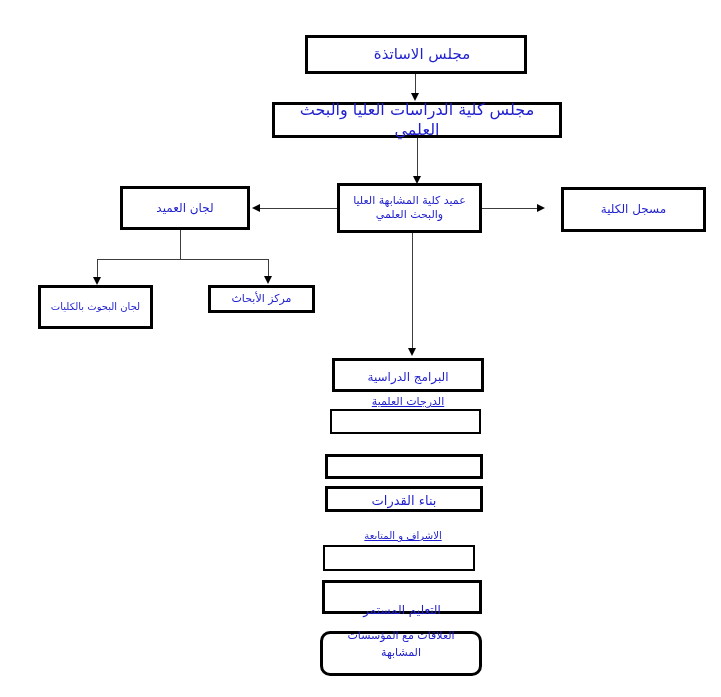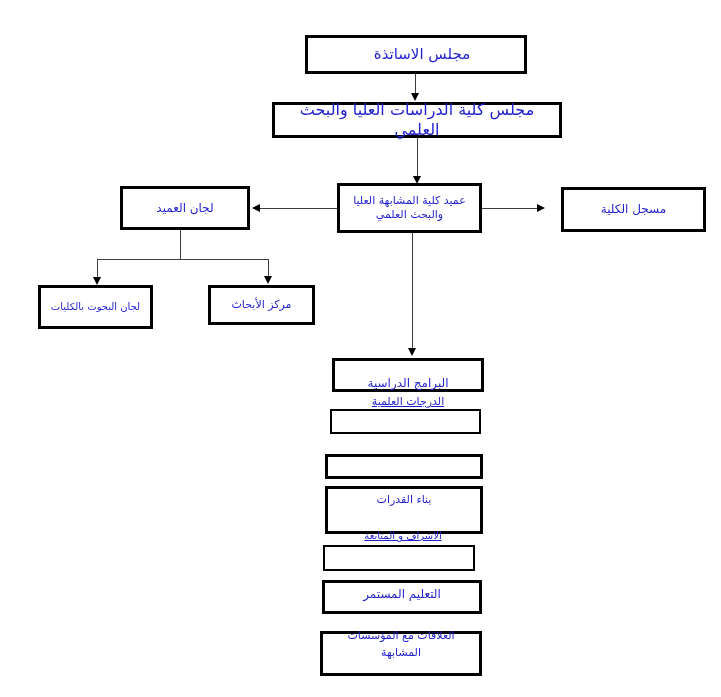--- a/index.html
+++ b/index.html
@@ -104,48 +104,48 @@
   <div class="hline" style="left:97px; top:259px; width:171px;"></div>
   <div class="vline" style="left:97px; top:259px; height:18px;"></div>
   <div class="arr down" style="left:93px; top:277px;"></div>
   <div class="vline" style="left:268px; top:259px; height:17px;"></div>
   <div class="arr down" style="left:264px; top:276px;"></div>
 
   <div class="box" style="left:38px; top:285px; width:115px; height:44px; font-size:10px;">
     <span>لجان البحوث بالكليات</span>
   </div>
 
-  <div class="box" style="left:208px; top:285px; width:107px; height:40px; font-size:11px;">
+  <div class="box" style="left:208px; top:285px; width:107px; height:28px; font-size:11px;">
     <span>مركز الأبحاث</span>
   </div>
 
   <div class="vline" style="left:412px; top:233px; height:115px;"></div>
   <div class="arr down" style="left:408px; top:348px;"></div>
 
-  <div class="box top" style="left:332px; top:358px; width:152px; height:34px; font-size:12px; padding-top:15px;">
+  <div class="box top" style="left:332px; top:358px; width:152px; height:34px; font-size:12px; padding-top:9px;">
     <span>البرامج الدراسية</span>
   </div>
 
   <div class="lbl" style="left:352px; top:396px; width:112px; font-size:11px;">الدرجات العلمية</div>
   <div class="box thin" style="left:330px; top:409px; width:151px; height:25px;"></div>
 
   <div class="lbl" style="left:360px; top:462px; width:95px; font-size:13px;">بحوث طلاب</div>
   <div class="box" style="left:325px; top:454px; width:158px; height:25px;"></div>
 
-  <div class="box top" style="left:325px; top:486px; width:158px; height:48px; font-size:11px; padding-top:4px;">
+  <div class="box top" style="left:325px; top:486px; width:158px; height:26px; font-size:13px; padding-top:4px;">
     <span>بناء القدرات</span>
   </div>
 
   <div class="lbl" style="left:348px; top:530px; width:110px; font-size:10px;">الاشراف و المتابعة</div>
   <div class="box thin" style="left:323px; top:545px; width:152px; height:26px;"></div>
 
-  <div class="box top" style="left:322px; top:580px; width:160px; height:34px; font-size:12px; padding-top:4px;">
+  <div class="box top" style="left:322px; top:580px; width:160px; height:34px; font-size:12px; padding-top:20px;">
     <span>التعليم المستمر</span>
   </div>
 
-  <div class="box top" style="left:320px; top:631px; width:162px; height:45px; font-size:11px;">
+  <div class="box top" style="left:320px; top:631px; width:162px; height:45px; font-size:11px;border-radius:10px;">
     <span class="two-line" style="margin-top:-5px;">
       <span class="two-line">العلاقات مع المؤسسات</span>
       <span class="two-line" style="margin-top:3px;">المشابهة</span>
     </span>
   </div>
 
 </div>
 
 </body></html>

